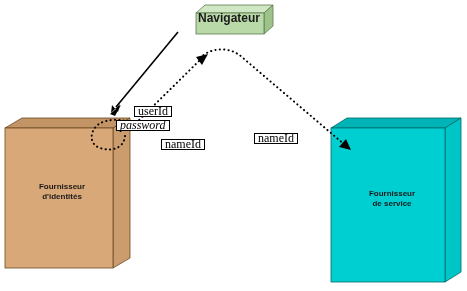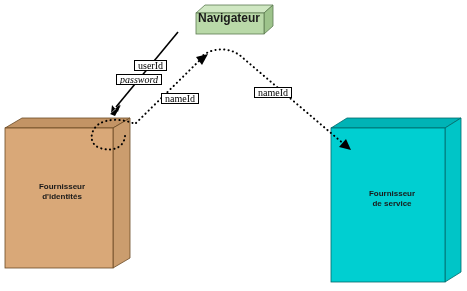--- a/index.html
+++ b/index.html
@@ -48,27 +48,28 @@
     left: 338px;
     top: 189px;
     width: 108px;
     font-size: 8px;
   }
   .edge-label {
     position: absolute;
     background: #ffffff;
     border: 1px solid #000000;
     font-family: "Liberation Serif", serif;
-    font-size: 10px;
+    font-size: 12px;
     color: #000000;
     line-height: 9px;
     height: 9px;
     padding: 0 3px;
     white-space: nowrap;
     box-sizing: content-box;
+    margin-top: 46px;
   }
   #label-userid   { left: 134px; top: 60px; }
   #label-password { left: 116px; top: 74px; font-style: italic; }
   #label-nameid-1 { left: 161px; top: 93px; }
   #label-nameid-2 { left: 254px; top: 87px; }
 </style>
 </head>
 <body>
 
 <div id="canvas">

